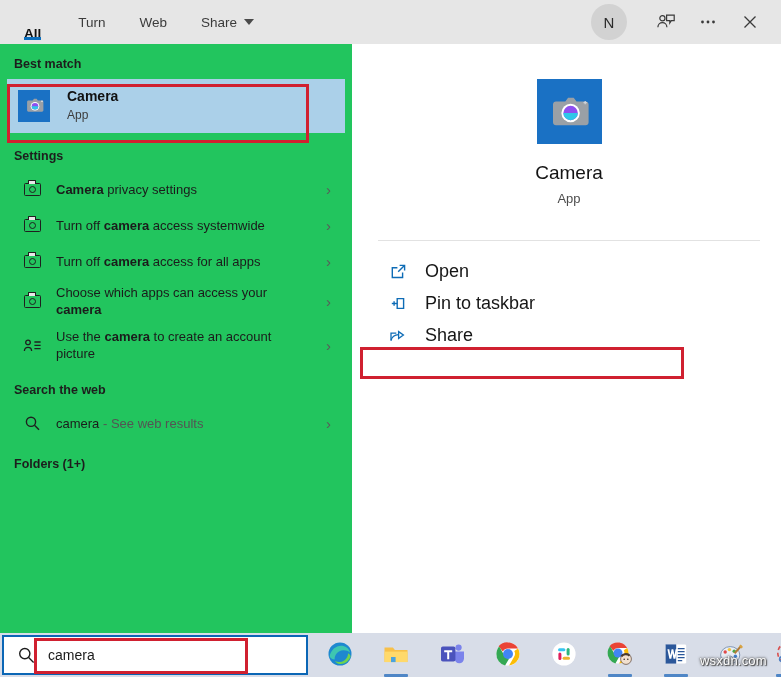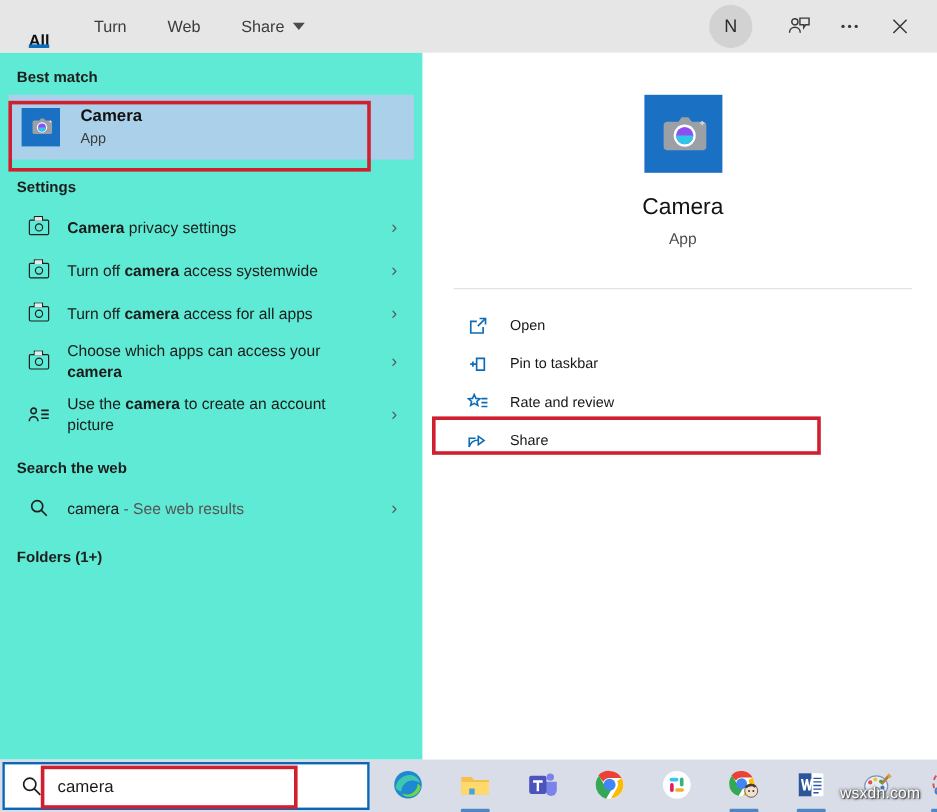--- a/index.html
+++ b/index.html
@@ -67,21 +67,21 @@
     width: 42px; height: 44px;
     display: flex; align-items: center; justify-content: center;
     color: #3a3a3a;
   }
   .topbtn svg { display: block; }
 
   
   #leftpanel {
     position: absolute; left: 0; top: 44px;
     width: 352px; height: 589px;
-    background: #5eead4;
+    background: #22c55e;
   }
   .section-head {
     font-size: 12.5px;
     font-weight: bold;
     color: #1d1d1d;
     padding: 13px 0 8px 14px;
   }
 
   
   #bestmatch-row {
@@ -200,21 +200,21 @@
     padding-left: 9px;
   }
   .action.hover { background: #e9e9e9; }
   .action .aicon {
     width: 22px; flex: 0 0 22px;
     display: flex; align-items: center; justify-content: center;
     color: #0e6cb6;
     margin-right: 16px;
   }
   .action .alabel {
-    font-size: 12px;
+    font-size: 18px;
     color: #161616;
   }
 
   
   #taskbar {
     position: absolute; left: 0; top: 633px;
     width: 781px; height: 44px;
     background: #d8dde8;
     display: flex; align-items: center;
   }
@@ -428,29 +428,20 @@
           <svg width="17" height="17" viewBox="0 0 17 17" stroke="#0e6cb6" stroke-width="1.4" fill="none">
             <path d="M7.2 3.6h6.4v9.8H7.2z"></path>
               <path d="M7.2 8.5H1.8"></path>
               <path d="M4.1 6.3v4.4"></path>
           </svg>
         </span>
         <span class="alabel">Pin to taskbar</span>
       </div>
 
 
-      <div class="action">
-        <span class="aicon">
-          <svg width="18" height="17" viewBox="0 0 18 17" stroke="#0e6cb6" stroke-width="1.3" fill="none">
-            <path d="M6.2 1.8 7.6 5l3.4.3-2.6 2.3.8 3.3-3-1.8-3 1.8.8-3.3L1.4 5.3 4.8 5z"></path>
-            <path d="M12.2 5.2h5M12.2 8.5h5M12.2 11.8h5"></path>
-          </svg>
-        </span>
-        <span class="alabel">Rate and review</span>
-      </div>
 
       <div class="action">
         <span class="aicon">
           <svg width="18" height="17" viewBox="0 0 18 17" stroke="#0e6cb6" stroke-width="1.3" fill="none">
             <path d="M2 13.5V6.2h5.3"></path>
               <path d="M2 13.5c1-4 4-5.6 7.6-5.8"></path>
             <path d="M9.6 4.6 14.4 8l-4.8 3.5z"></path>
           </svg>
         </span>
         <span class="alabel">Share</span>

